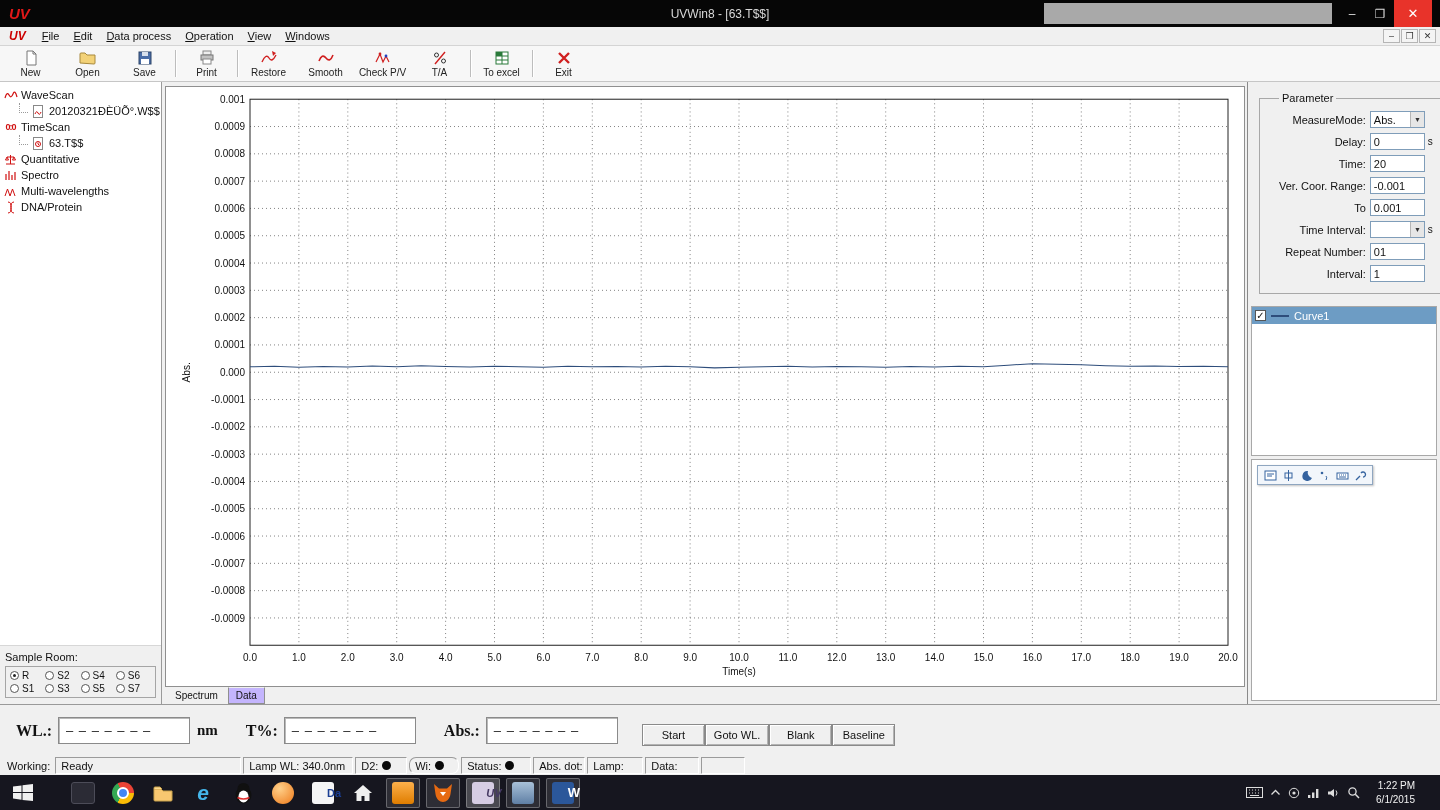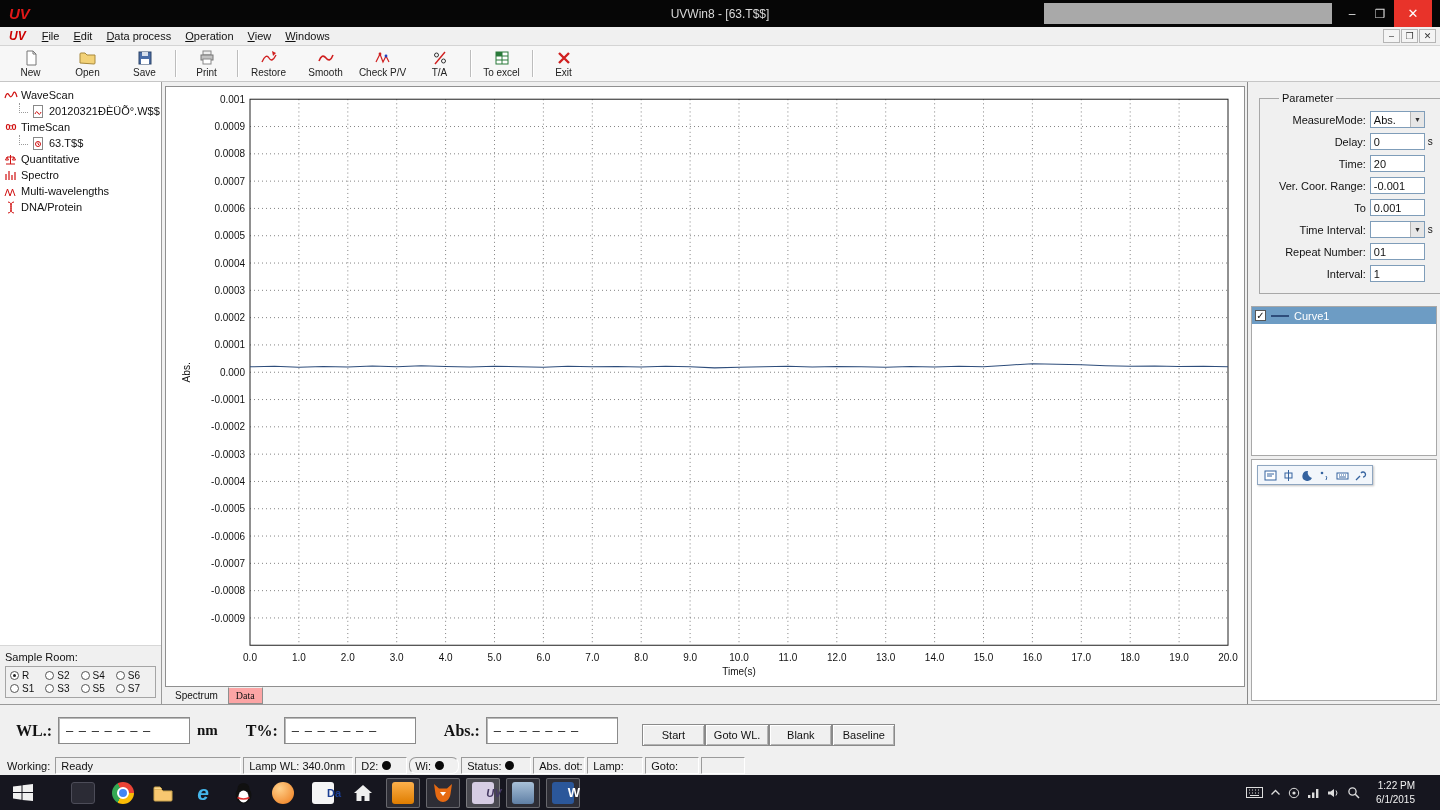--- a/index.html
+++ b/index.html
@@ -48,21 +48,21 @@
   .radio-circ.sel::after{content:"";position:absolute;inset:2px;border-radius:50%;background:#222;}
 
   .chart-region{flex:1;display:flex;flex-direction:column;background:#f0f0f0;min-width:0;}
   .chart-wrap{flex:1;background:#fff;margin:4px 2px 0 3px;border:1px solid #8f8f8f;position:relative;}
   .grid{stroke:#666;stroke-width:0.8;stroke-dasharray:1 3;}
   .axis{fill:none;stroke:#222;stroke-width:1;}
   .tick{font-size:10px;fill:#111;font-family:"Liberation Sans",sans-serif;}
   .chart-tabs{height:17px;flex:none;display:flex;align-items:stretch;padding-left:5px;gap:2px;font-size:10px;background:#f0f0f0;}
   .tab{padding:1px 7px;display:flex;align-items:center;border:1px solid transparent;}
   .tab.active{background:#f0f0f0;}
-  .tab.boxed{border:1px solid #8f8f8f;border-top:1px solid #f0f0f0;background:#fca5a5;font-family:Liberation Serif, serif;}
+  .tab.boxed{border:1px solid #8f8f8f;border-top:1px solid #f0f0f0;background:#c4b5fd;}
 
   .right-panel{width:193px;flex:none;border-left:1px solid #8a8a8a;background:#f0f0f0;display:flex;flex-direction:column;padding:2px 3px 3px;}
   fieldset.param{border:1px solid #a8a8a8;margin:8px;padding:2px 19px 6px;flex:none;}
   fieldset.param legend{font-size:11px;padding:0 3px;}
   .param-row{display:flex;align-items:center;margin:5px 0;font-size:11px;}
   .param-label{flex:1;text-align:right;margin-right:4px;white-space:nowrap;}
   .param-input{width:55px;height:17px;border:1px solid #7f9db9;background:#fff;font-size:11px;padding:0 3px;display:flex;align-items:center;flex:none;}
   .param-select{width:55px;height:17px;border:1px solid #7f9db9;background:#fff;font-size:11px;display:flex;align-items:center;flex:none;}
   .param-select .val{flex:1;padding:0 3px;}
   .param-select .arrow{width:14px;height:15px;background:#e6e6e6;border-left:1px solid #b5b5b5;font-size:7px;display:flex;align-items:center;justify-content:center;color:#333;}
@@ -587,21 +587,21 @@
           <span>Status:</span>
           <span class="status-dot"></span>
         </span>
         <span class="status-seg" style="width: 52px;">
           <span>Abs. dot: 3</span>
         </span>
         <span class="status-seg" style="width: 56px;">
           <span>Lamp:</span>
         </span>
         <span class="status-seg" style="width: 54px;">
-          <span>Goto:</span>
+          <span>Data:</span>
         </span>
         <span class="status-seg" style="width: 44px;">
           <span></span>
         </span>
       </span>
   </div>
 
   <div class="taskbar">
     <span style="display:flex;align-items:center;height:100%;">
         <div class="tb-start">

